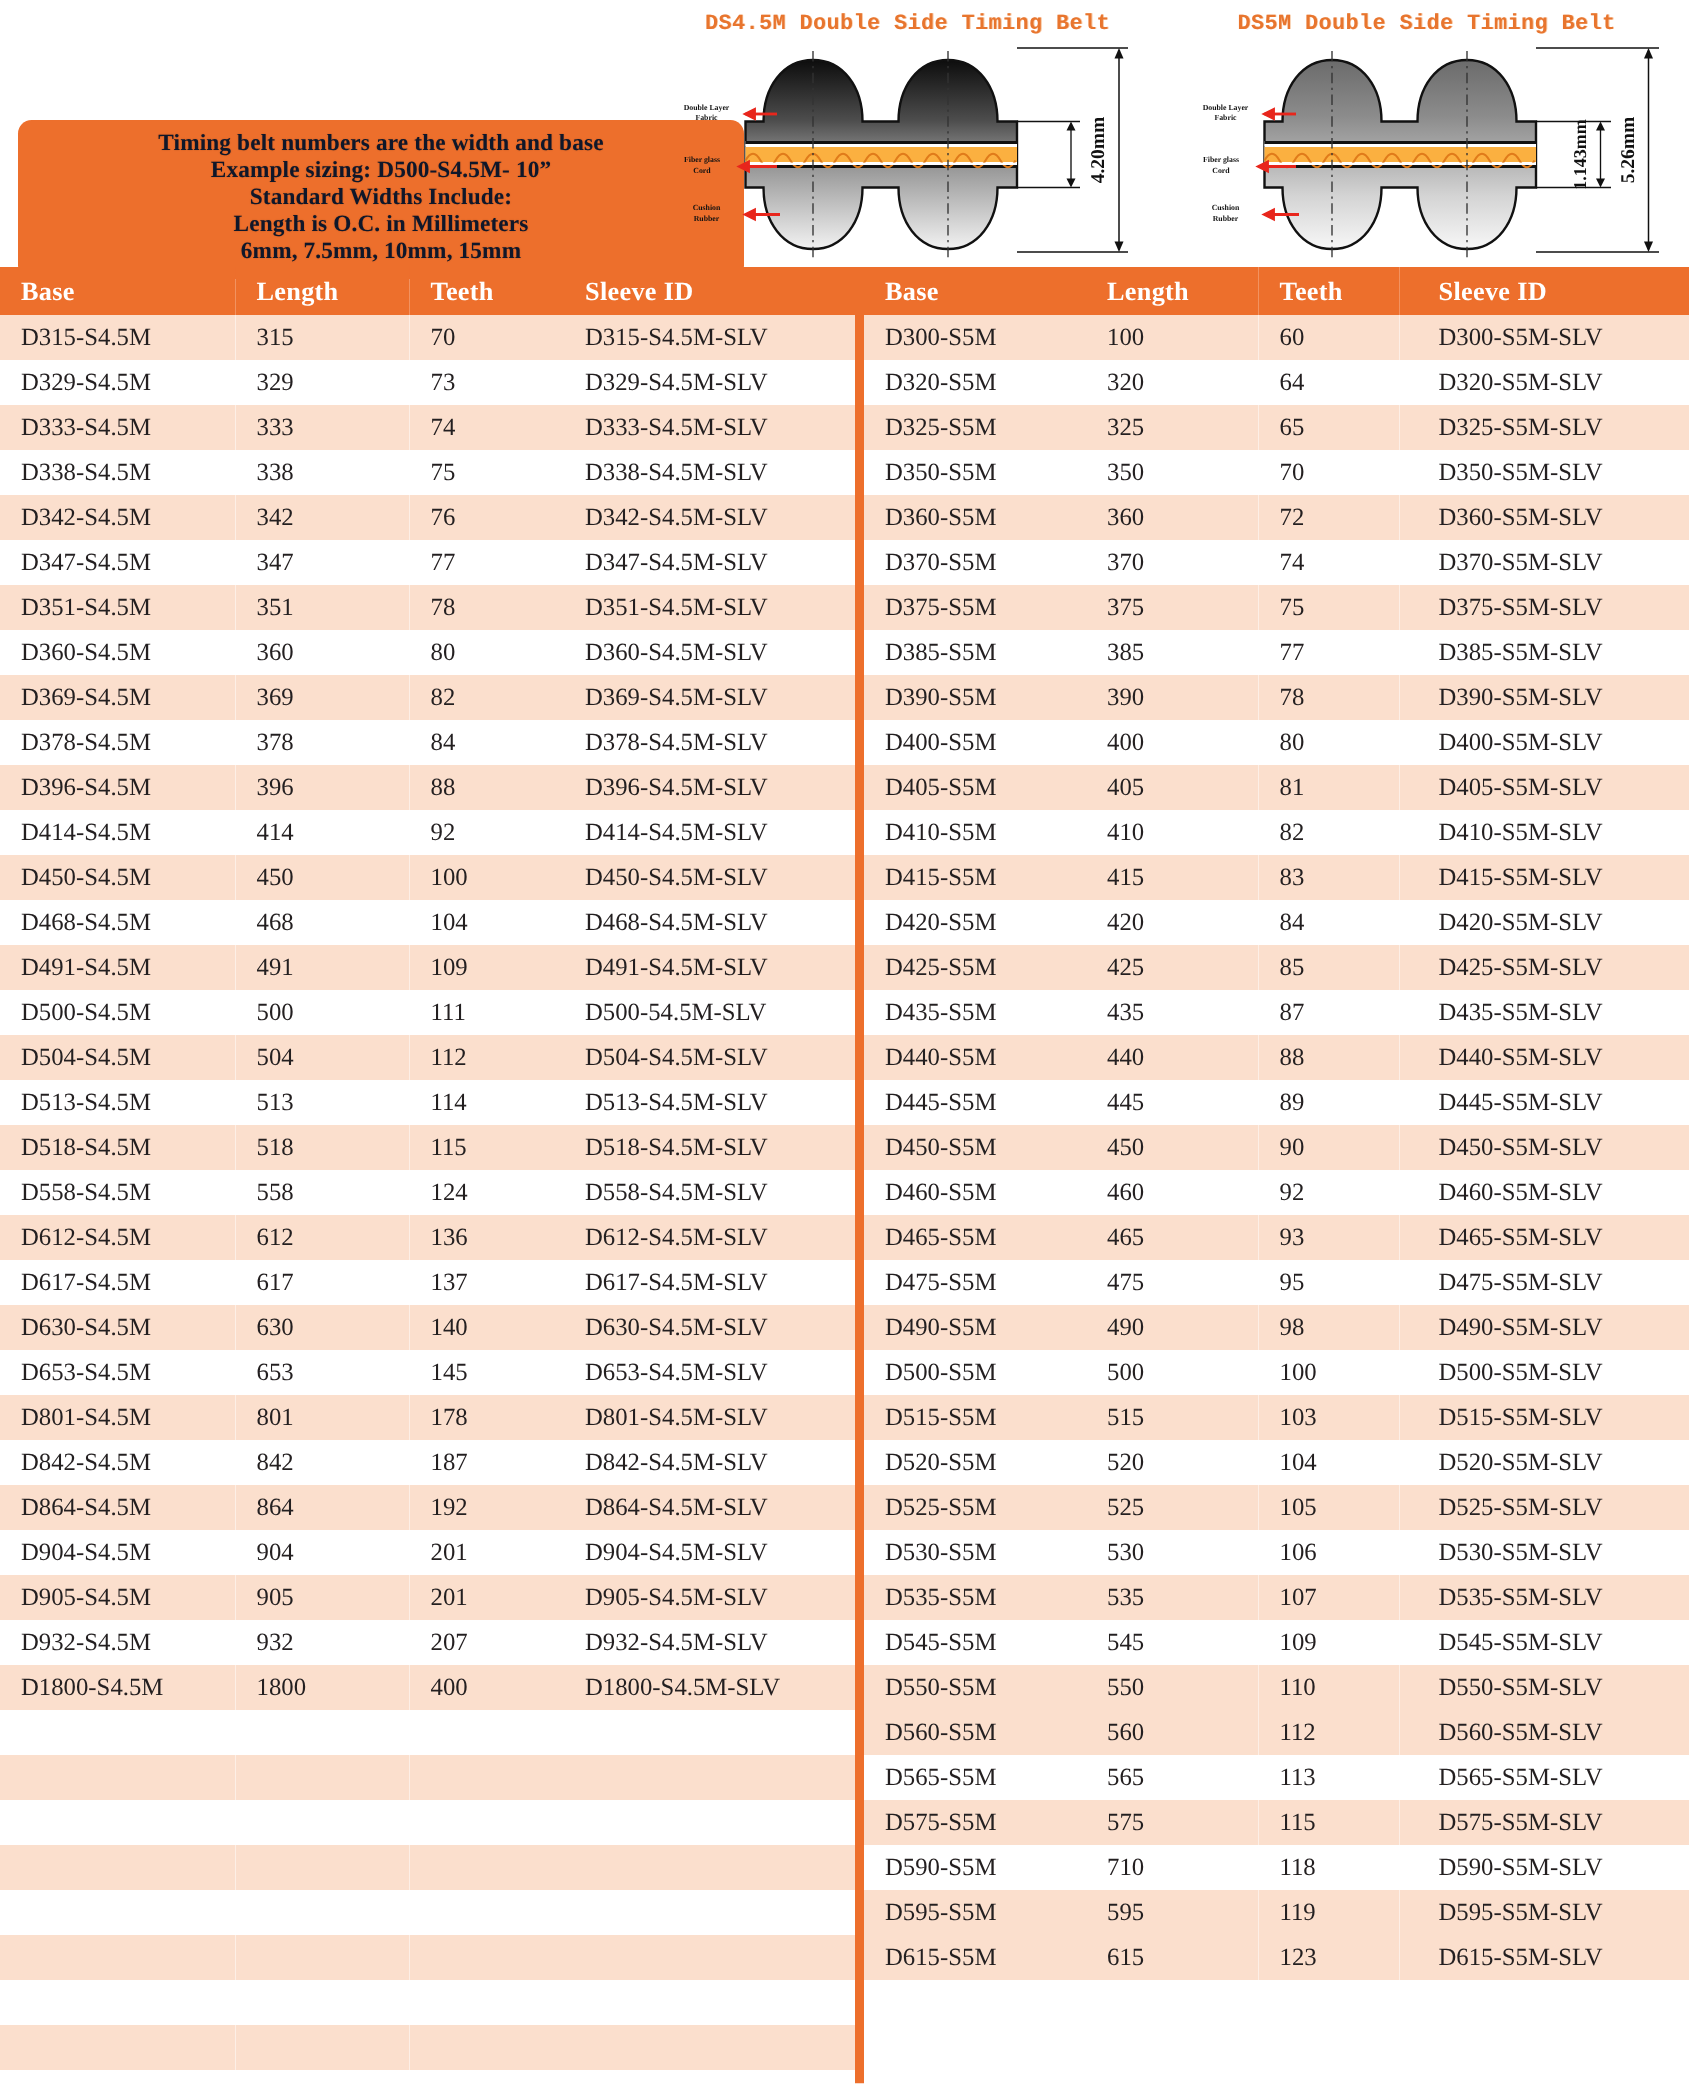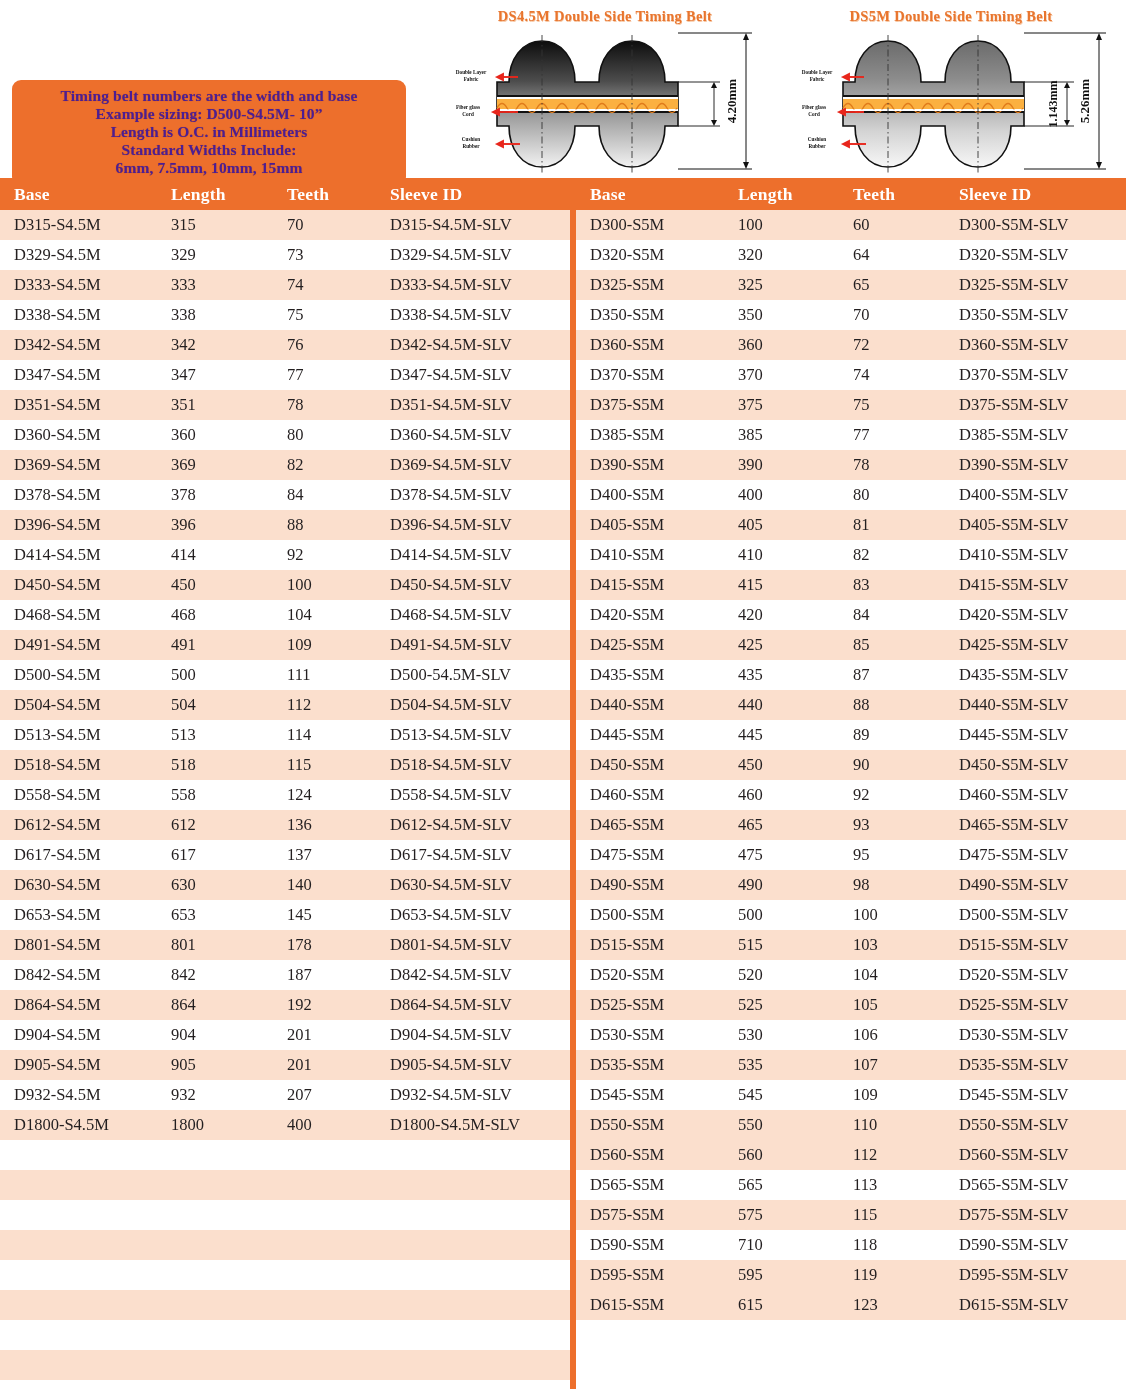--- a/index.html
+++ b/index.html
@@ -21,45 +21,45 @@
     position: relative;
     width: 1126px;
     height: 178px;
   }
 
   
   .info-box {
     position: absolute;
     left: 12px;
     top: 80px;
-    width: 394px;
+    width: 484px;
     background: #ed6f2c;
     border-radius: 9px;
     padding: 7px 6px 9px 6px;
     text-align: center;
-    color: #4c1d95;
+    color: #0f172a;
     font-family: "Liberation Serif", serif;
     font-weight: bold;
     font-size: 15.5px;
     line-height: 1.16;
     letter-spacing: 0.1px;
     text-shadow: 0 0 1px rgba(0,0,0,0.25);
   }
   .info-box div { white-space: nowrap; }
 
   
   .diagram {
     position: absolute;
     top: 0;
   }
   .diagram.d1 { left: 440px; width: 330px; height: 178px; }
   .diagram.d2 { left: 786px; width: 330px; height: 210px; }
   .diagram-title {
     text-align: center;
-    font-family: Liberation Serif, serif;
+    font-family: Liberation Mono, monospace;
     font-weight: bold;
     font-size: 14.5px;
     color: #e8752e;
     text-shadow: 0.6px 0.6px 0 #f7c9a6;
     letter-spacing: 0.3px;
     padding-top: 8px;
     white-space: nowrap;
   }
   .diagram-svg { display: block; margin: 0 auto; }
 
@@ -131,22 +131,22 @@
 </head>
 <body>
 
 <div id="page">
 
   <div class="top-area">
 
     <div class="info-box">
       <div>Timing belt numbers are the width and base</div>
       <div>Example sizing: D500-S4.5M- 10”</div>
+      <div>Standard Widths Include:</div>
       <div>Length is O.C. in Millimeters</div>
-      <div>Standard Widths Include:</div>
       <div>6mm, 7.5mm, 10mm, 15mm</div>
     </div>
 
     <div class="diagram d1">
       <div class="diagram-title">DS4.5M Double Side Timing Belt</div>
       <svg class="diagram-svg" width="330" height="152" viewBox="0 0 330 152">
         <defs>
           <linearGradient id="g1" x1="0" y1="0" x2="0" y2="1">
             <stop offset="0%" stop-color="#0d0d0d"></stop>
             <stop offset="32%" stop-color="#4d4d4d"></stop>

